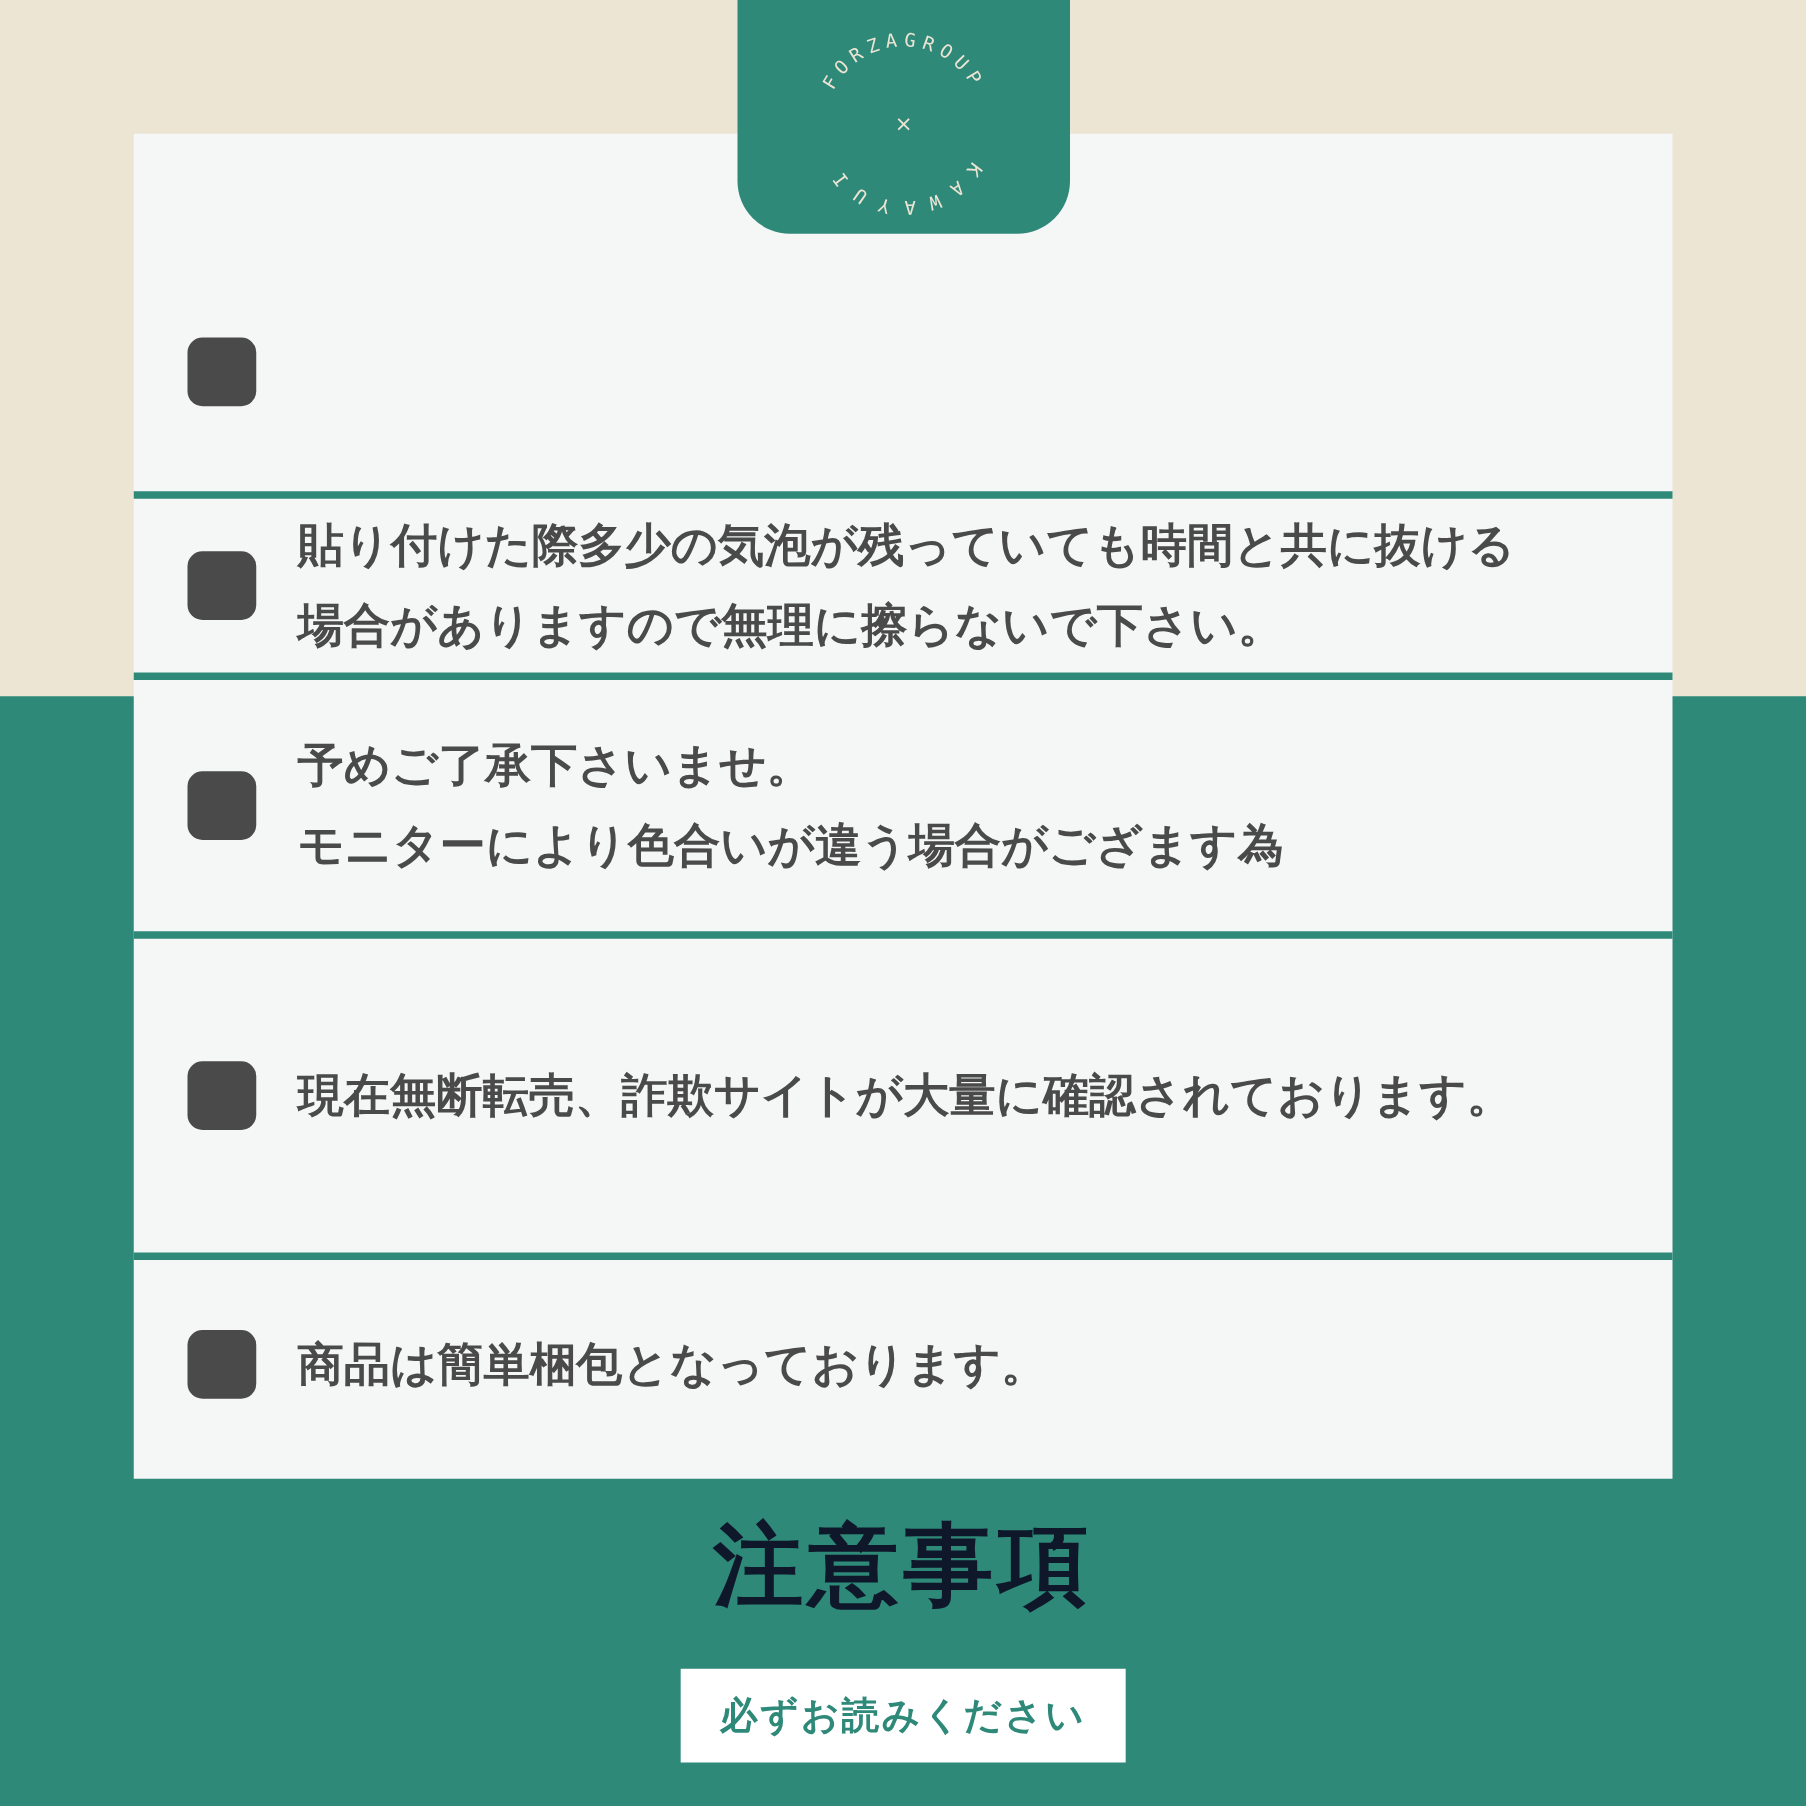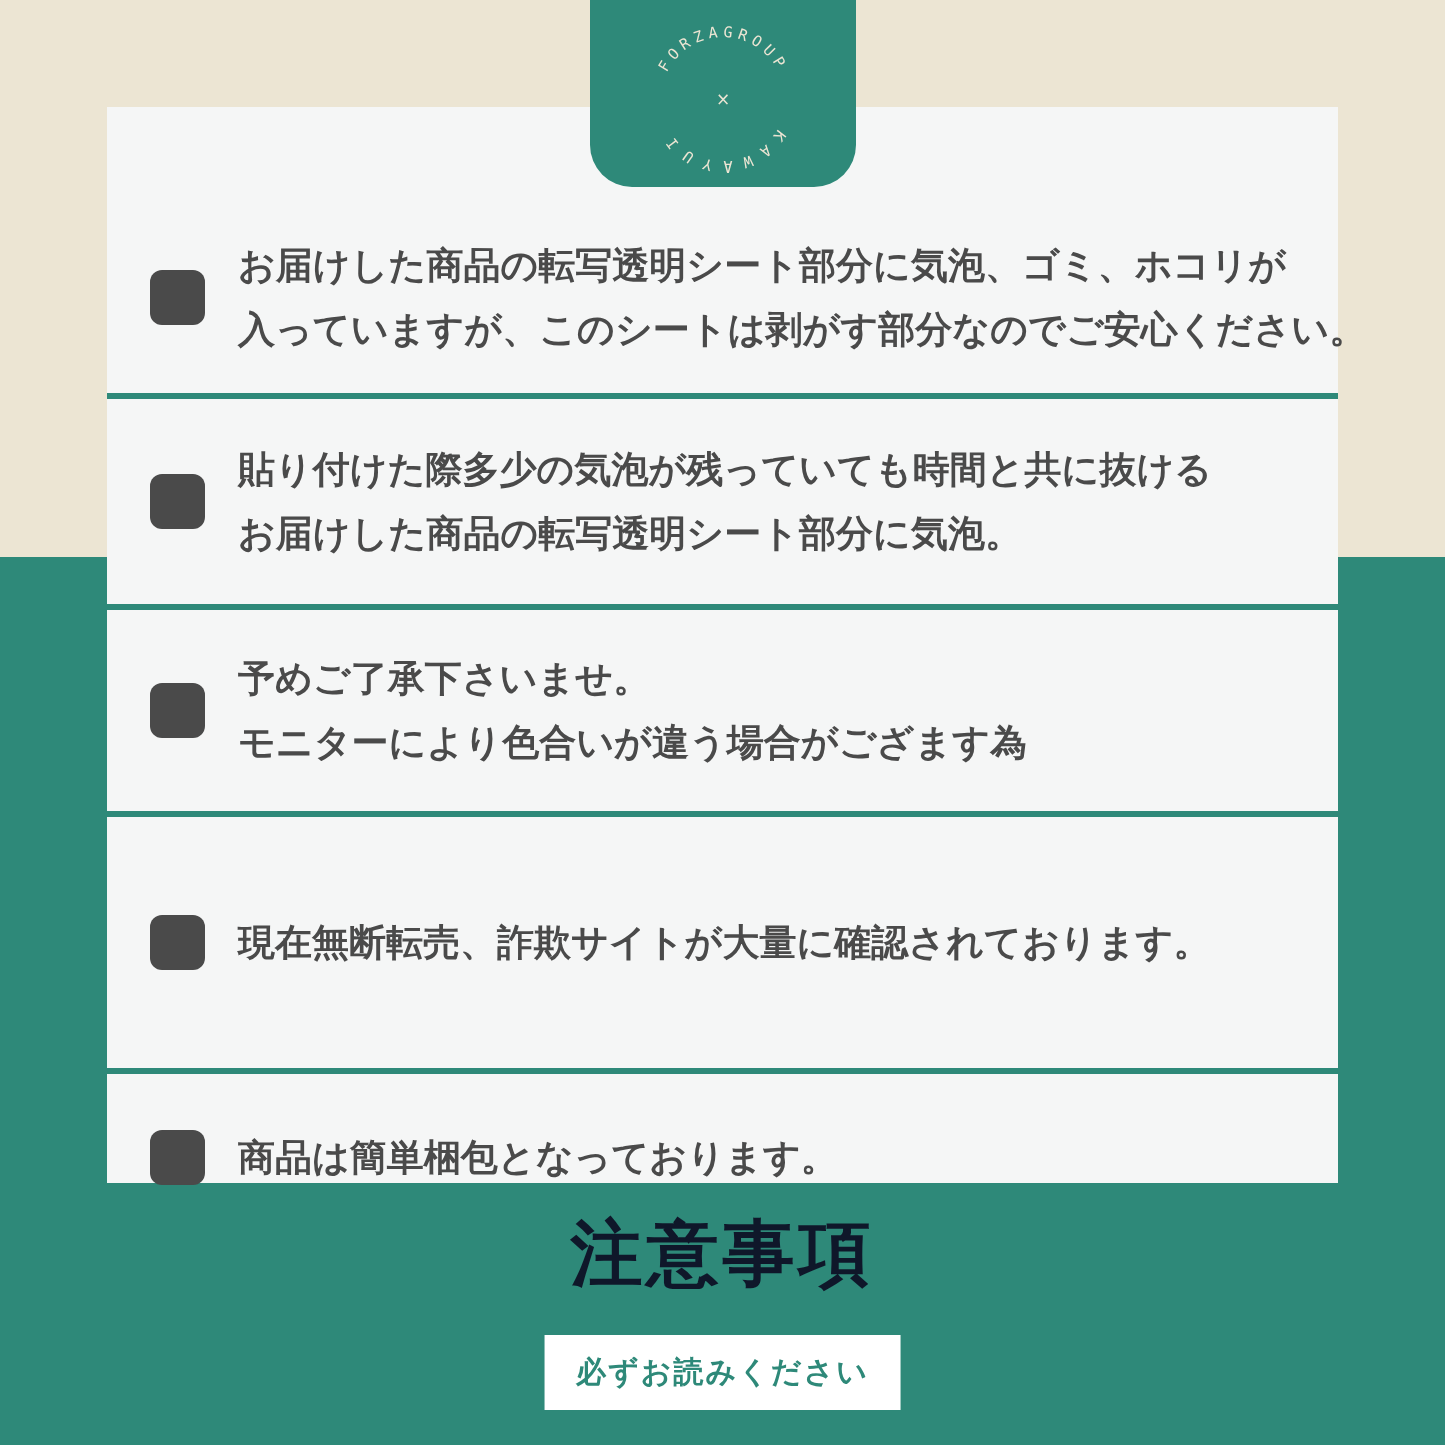--- a/index.html
+++ b/index.html
@@ -13,21 +13,21 @@
 
   .notice-card{
     position:absolute;left:107px;top:107px;width:1231px;height:1076px;
     background:#f5f6f6;display:flex;flex-direction:column;
   }
   .section{
     display:flex;align-items:center;box-sizing:border-box;
     padding-left:43px;flex:0 0 auto;
   }
   .s1{height:286px;padding-top:95px;}
-  .s2{height:205px;}
+  .s2{height:139px;}
   .s3{height:201px;}
   .s4{height:251px;}
   .s5{height:167px;}
   .divider{height:6px;background:#2e8979;flex:0 0 auto;}
 
   .checkbox{
     width:55px;height:55px;border-radius:12px;background:#4a4a4a;flex:0 0 auto;
   }
   .notice-text{
     margin-left:33px;color:#4a4a4a;font-size:37px;font-weight:700;
@@ -62,32 +62,28 @@
 </head>
 <body>
 
 <div class="bg-top"></div>
 <div class="bg-bottom"></div>
 
 <div class="notice-card">
 
   <div class="section s1">
     <div class="checkbox"></div>
-    <div class="notice-text">
-      <span>お届けした商品の転写透明シート部分に気泡、ゴミ、ホコリが</span>
-      <span>入っていますが、このシートは剥がす部分なのでご安心ください。</span>
-    </div>
   </div>
   <div class="divider"></div>
 
   <div class="section s2">
     <div class="checkbox"></div>
     <div class="notice-text">
       <span>貼り付けた際多少の気泡が残っていても時間と共に抜ける</span>
-      <span>お届けした商品の転写透明シート部分に気泡。</span>
+      <span>場合がありますので無理に擦らないで下さい。</span>
     </div>
   </div>
   <div class="divider"></div>
 
   <div class="section s3">
     <div class="checkbox"></div>
     <div class="notice-text">
       <span>予めご了承下さいませ。</span>
       <span>モニターにより色合いが違う場合がござます為</span>
     </div>

